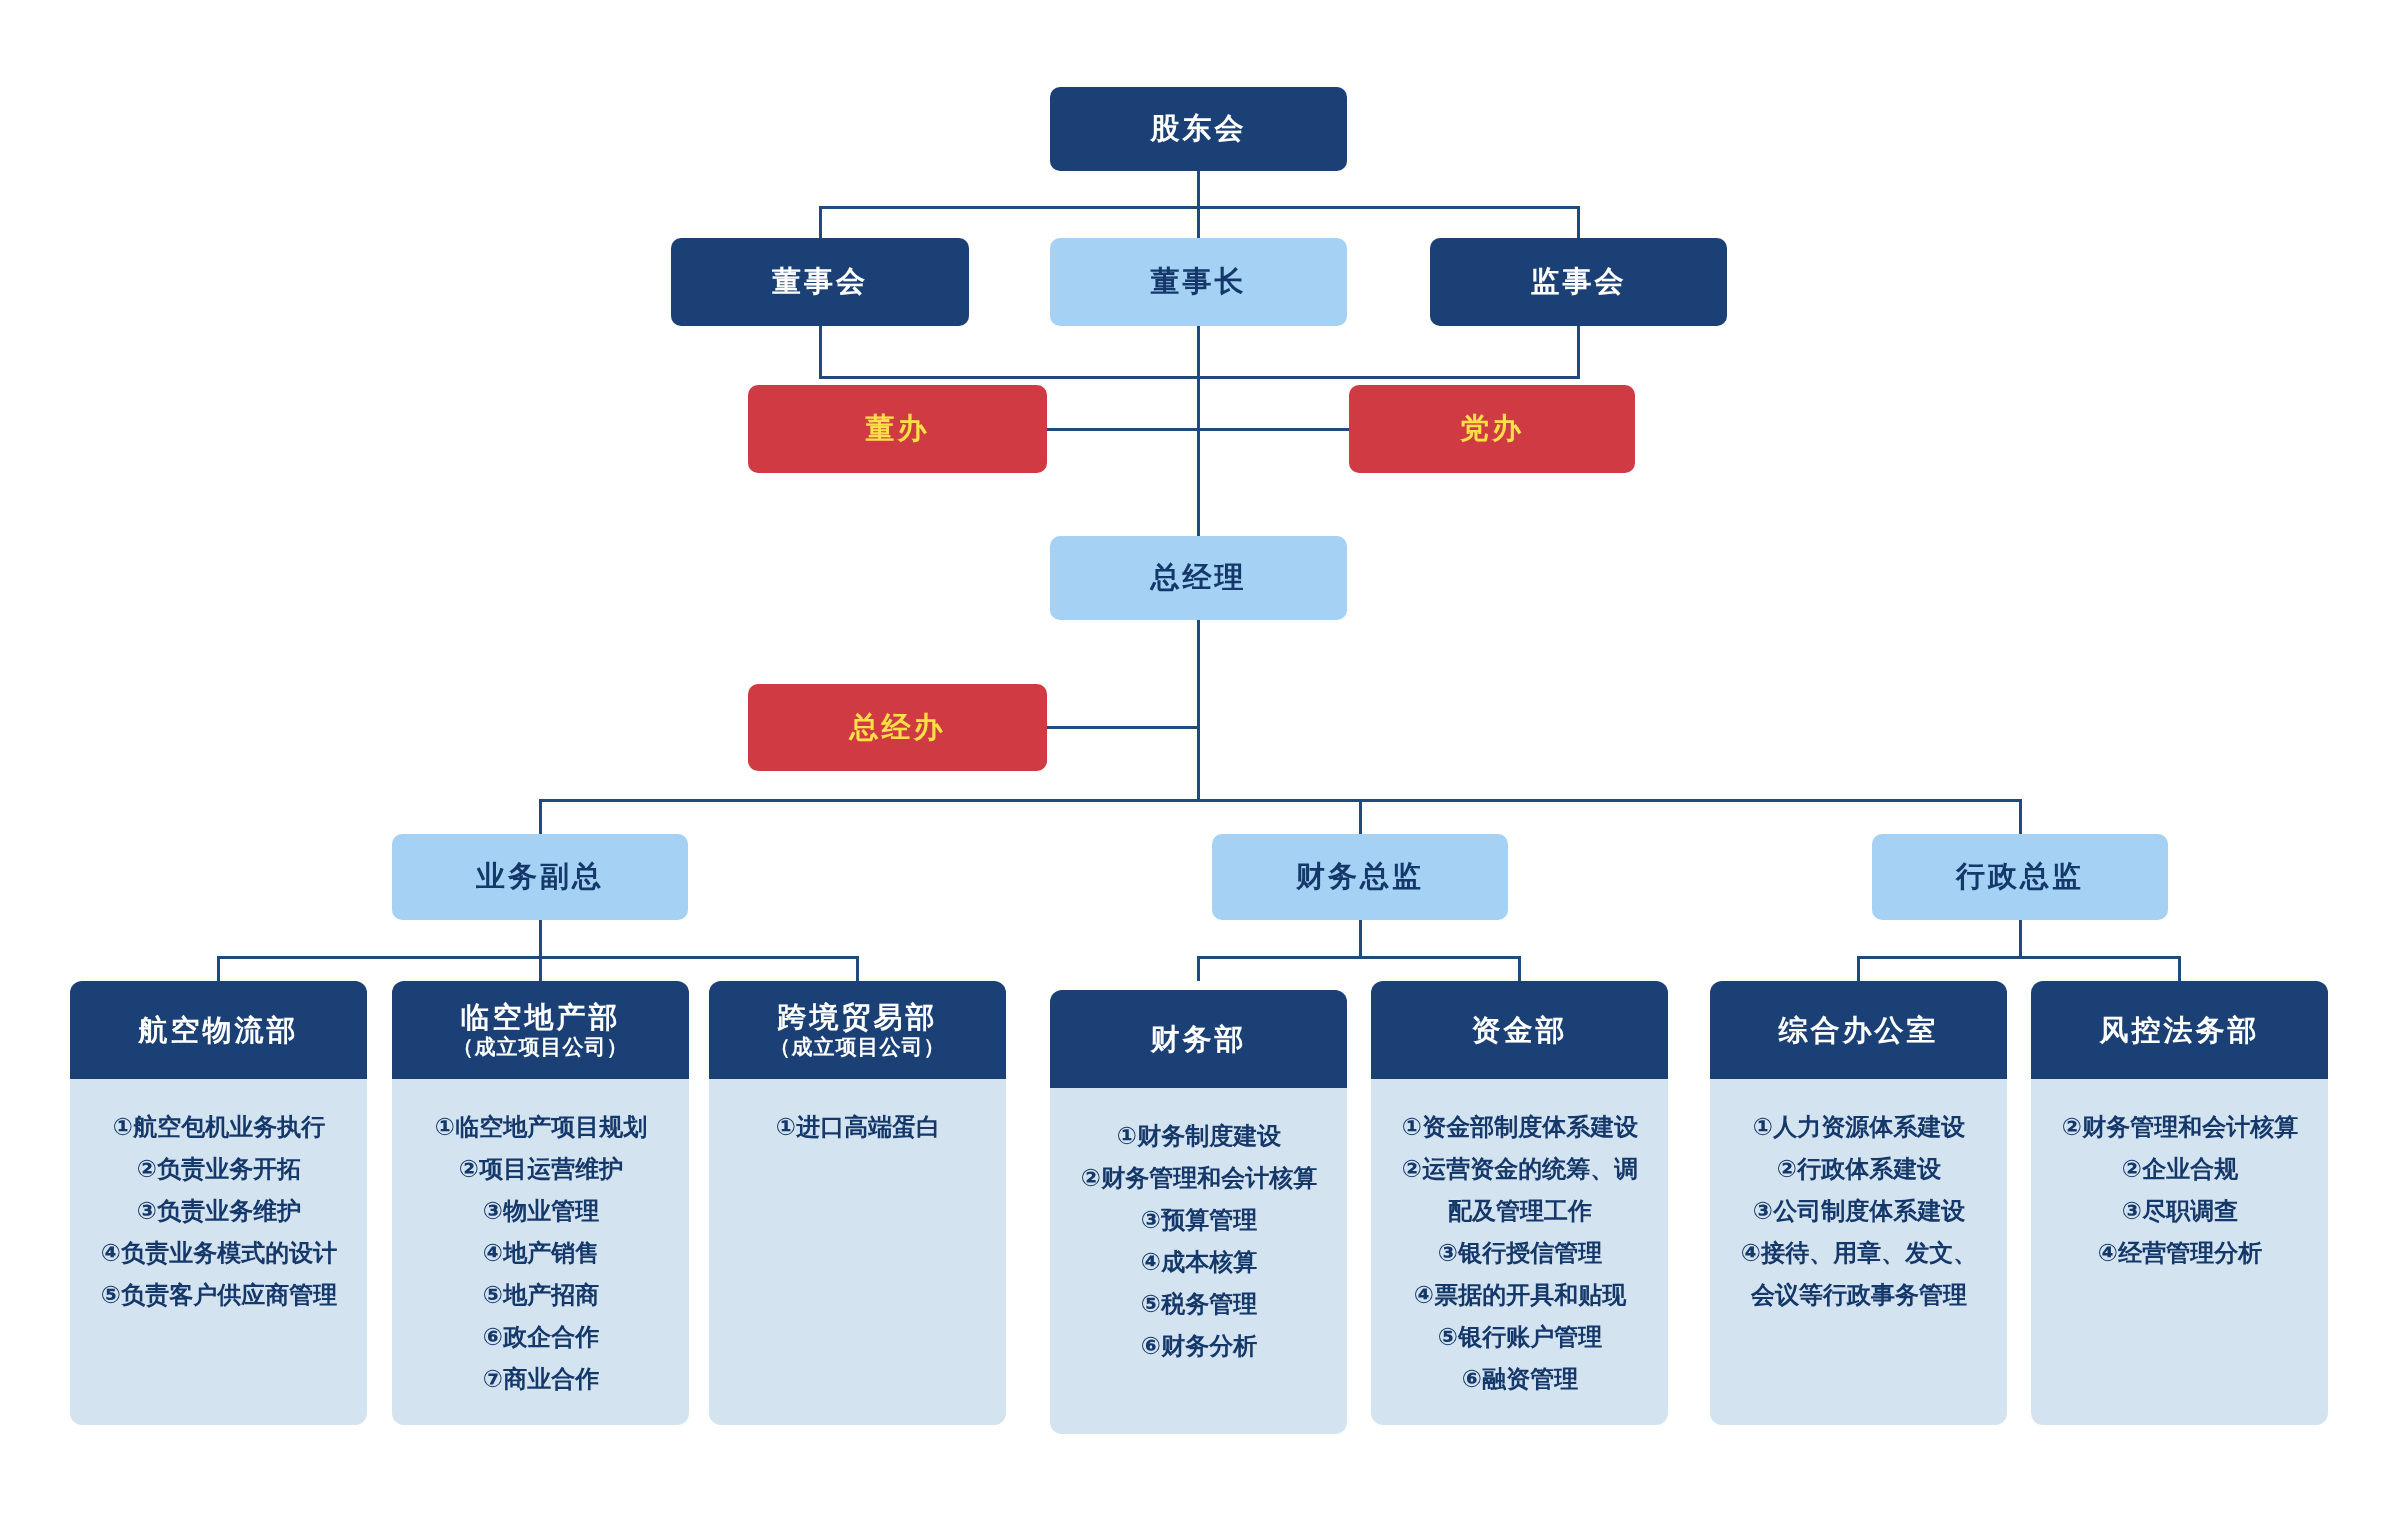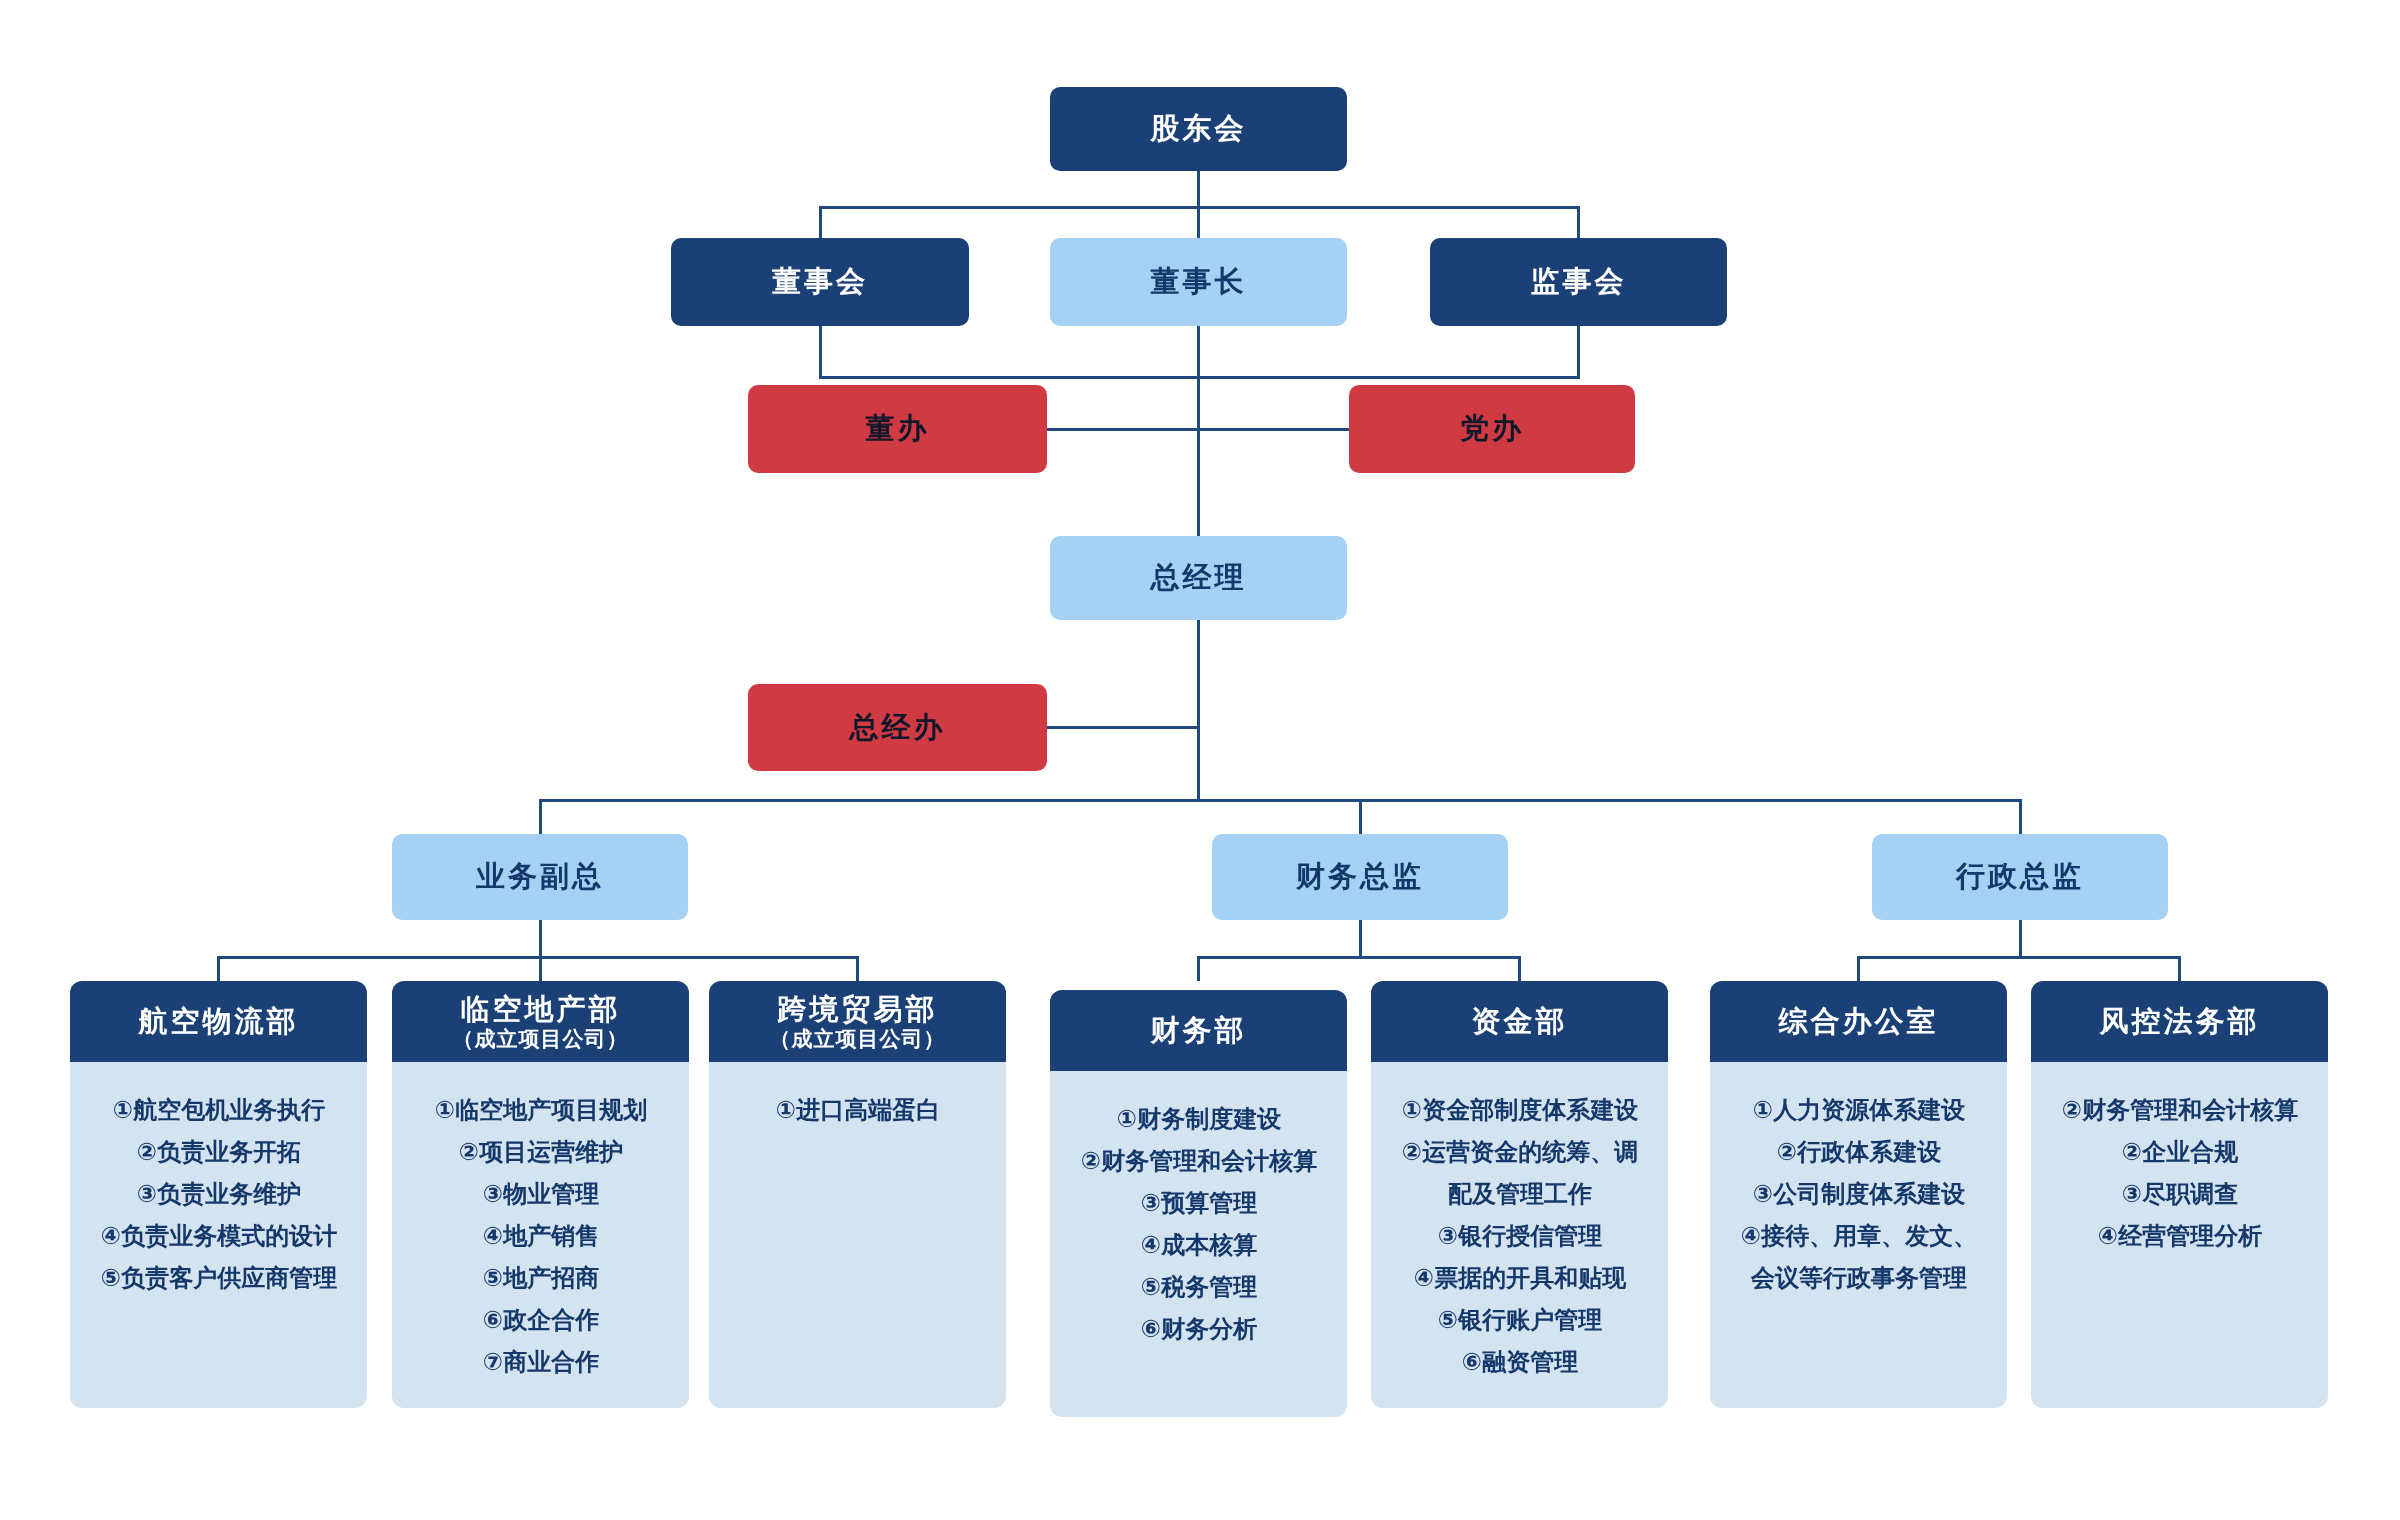--- a/index.html
+++ b/index.html
@@ -25,28 +25,28 @@
     align-items: center;
     justify-content: center;
     font-weight: 700;
     font-size: 29px;
     letter-spacing: 3px;
     border-radius: 10px;
     white-space: nowrap;
   }
   .node.dark  { background: var(--dark_blue, #1b4076); color: #ffffff; }
   .node.light { background: var(--light_blue, #a5d2f4); color: var(--text_dark, #15386b); }
-  .node.red   { background: var(--red, #cf3a43); color: #0f172a; }
+  .node.red   { background: var(--red, #cf3a43); color: #fde047; }
   .dept {
     position: absolute;
     top: 981px;
     width: 297px;
   }
   .dept-header {
-    height: 81px;
+    height: 98px;
     background: var(--dark_blue, #1b4076);
     color: #ffffff;
     border-radius: 12px 12px 0 0;
     display: flex;
     flex-direction: column;
     align-items: center;
     justify-content: center;
     font-weight: 700;
     text-align: center;
   }

